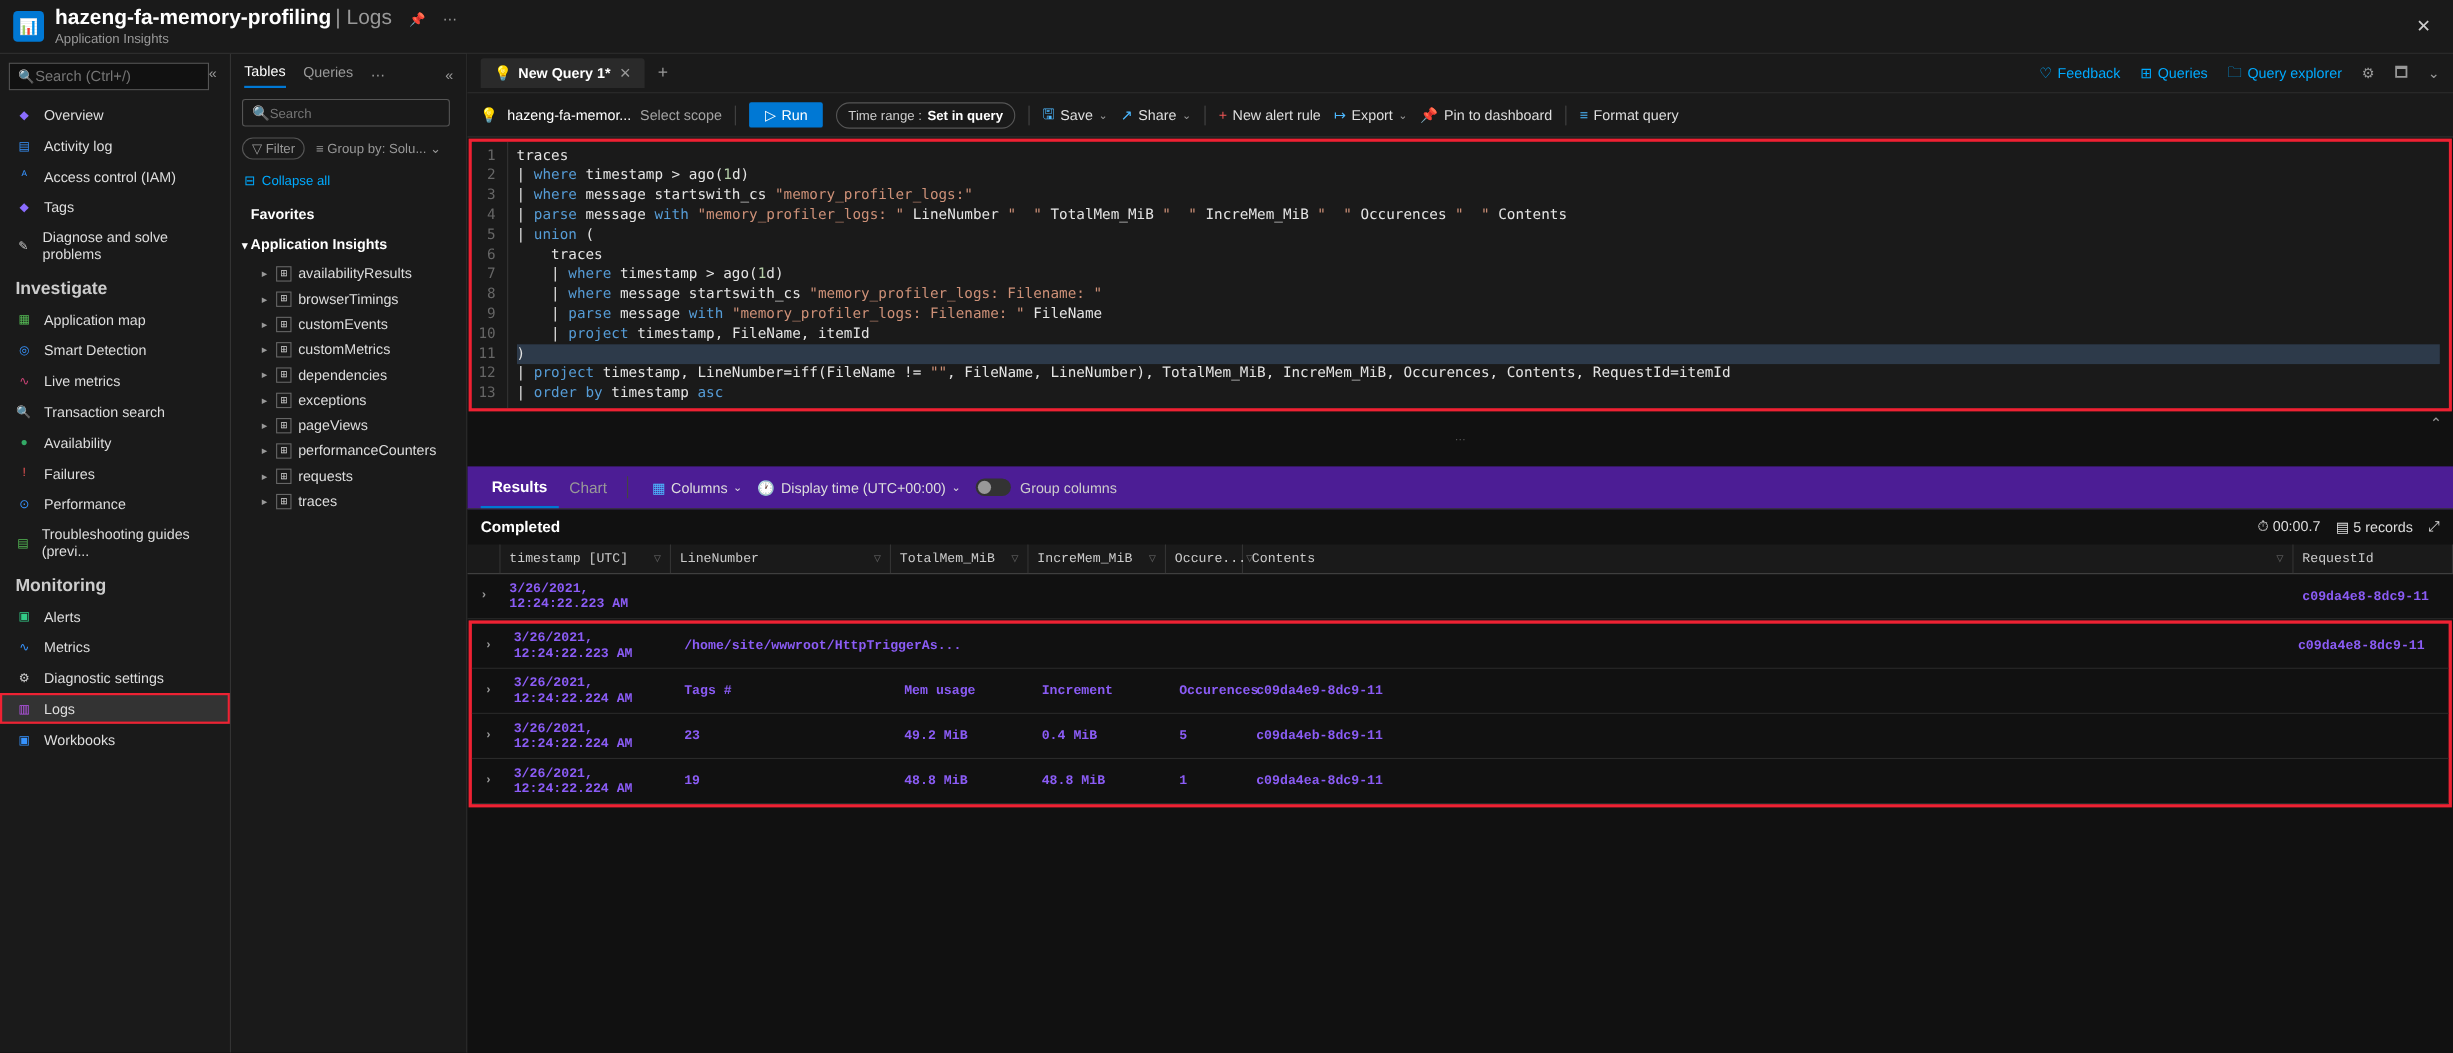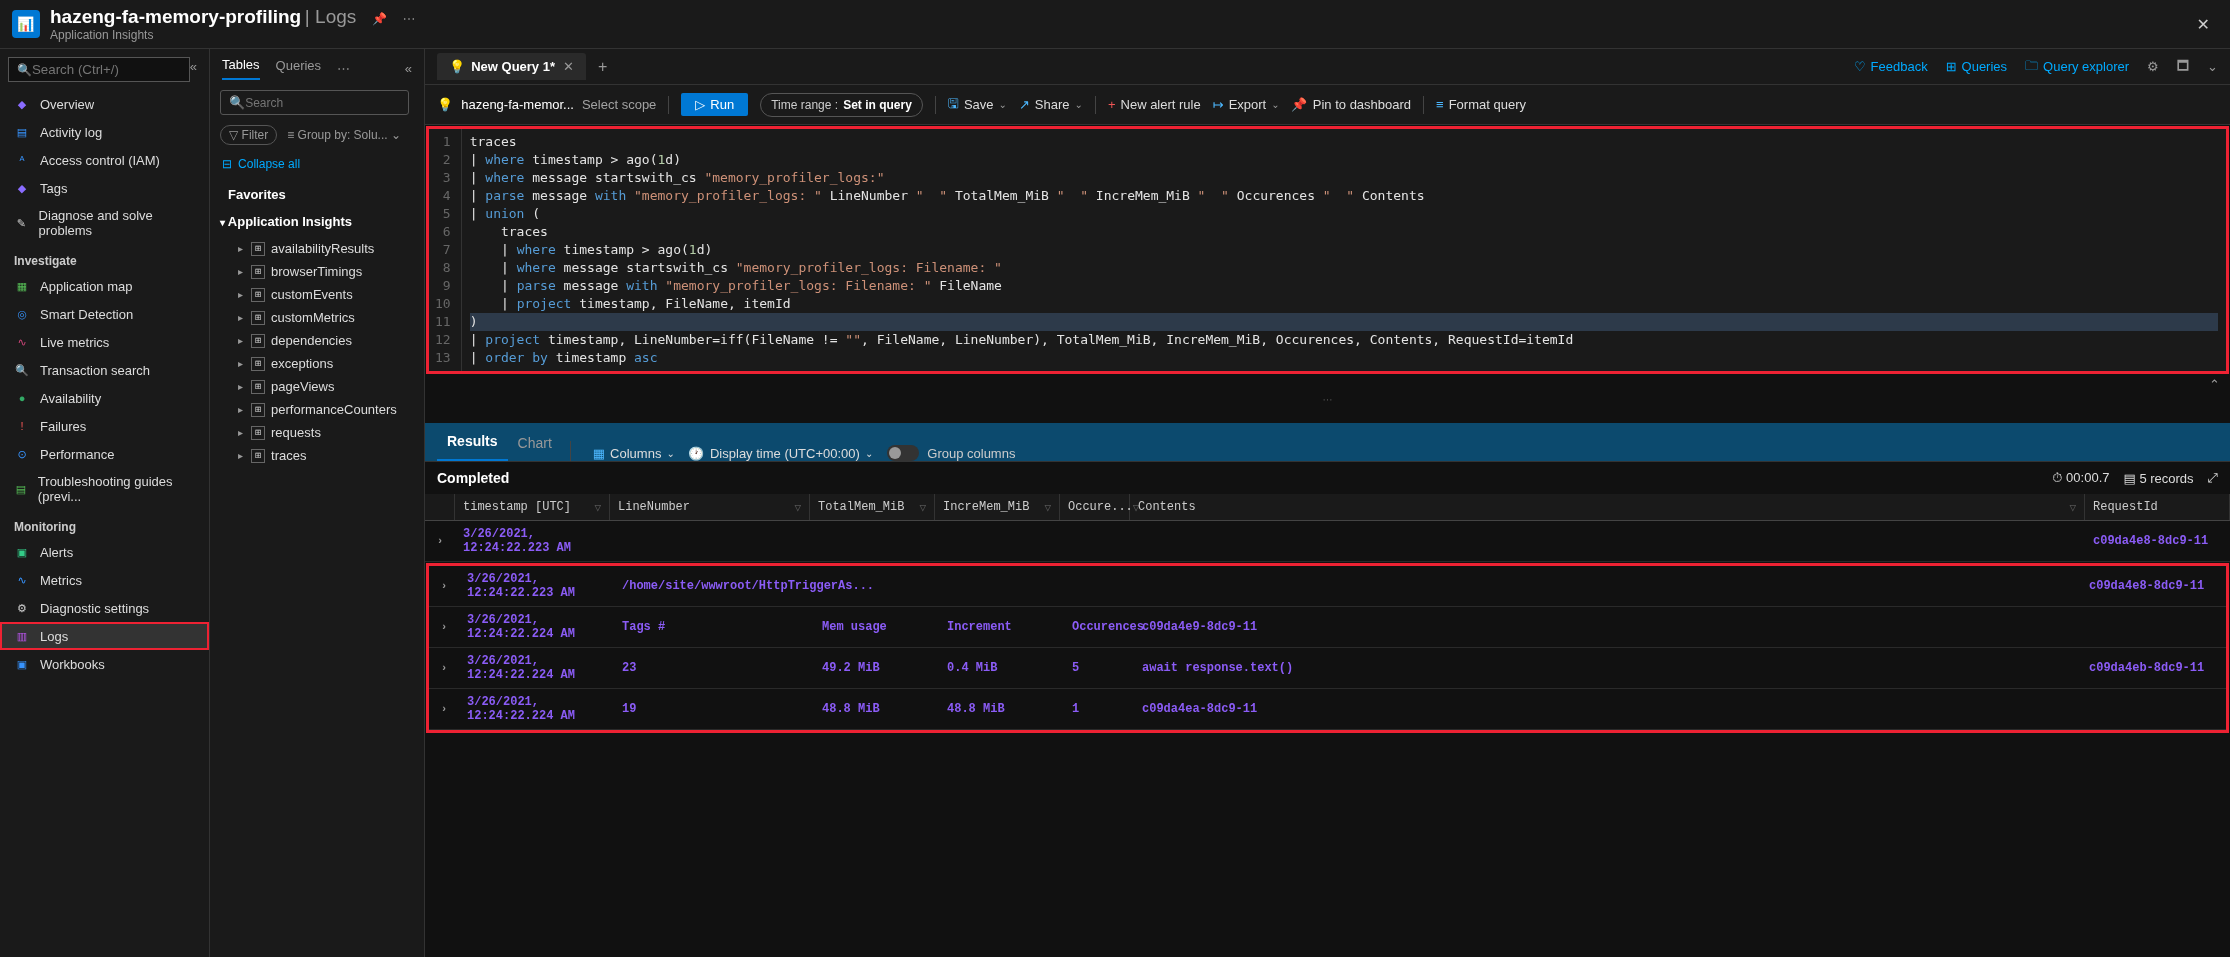--- a/index.html
+++ b/index.html
@@ -21,21 +21,21 @@
 
 
 .nav { width: 210px; background: #1a1a1a; border-right: 1px solid #333; overflow-y: auto; flex-shrink: 0; }
 .nav-search { margin: 8px; padding: 4px 8px; border: 1px solid #555; background: #111; color: #ccc; font-size: 12px; display: flex; align-items: center; }
 .nav-search input { background: none; border: none; color: #ccc; flex: 1; outline: none; }
 .nav-collapse { float: right; margin: 10px 12px 0 0; color: #999; cursor: pointer; }
 .nav-item { display: flex; align-items: center; padding: 6px 14px; cursor: pointer; color: #ddd; }
 .nav-item.active { background: #333; }
 .nav-item.hl { outline: 2px solid #e23; outline-offset: -2px; }
 .nav-icon { width: 16px; height: 16px; margin-right: 10px; display: inline-flex; align-items: center; justify-content: center; font-size: 11px; }
-.nav-group { padding: 10px 14px 4px; font-size: 12px; font-weight: 600; color: #ccc; }
+.nav-group { padding: 10px 14px 4px; font-size: 16px; font-weight: 600; color: #ccc; }
 
 
 .tbl-panel { width: 215px; background: #1a1a1a; border-right: 1px solid #333; flex-shrink: 0; display: flex; flex-direction: column; }
 .tbl-tabs { display: flex; align-items: center; padding: 8px 12px 0; }
 .tbl-tab { margin-right: 16px; padding-bottom: 6px; cursor: pointer; color: #999; }
 .tbl-tab.active { color: #fff; border-bottom: 2px solid #0078d4; }
 .tbl-dots { cursor: pointer; color: #999; }
 .tbl-coll { margin-left: auto; color: #999; cursor: pointer; }
 .tbl-search { margin: 10px 10px 6px; padding: 4px 8px; border: 1px solid #555; border-radius: 3px; display: flex; align-items: center; }
 .tbl-search input { background: none; border: none; color: #ccc; outline: none; flex: 1; font-size: 12px;}
@@ -82,21 +82,21 @@
 .gutter div { height: 18px; }
 .code { padding: 4px 8px; white-space: pre; flex: 1;}
 .code .ln { height: 18px; }
 .code .ln.hl { background: #2d3a4a; }
 .kw { color: #569cd6; }
 .str { color: #ce9178; }
 .num { color: #b5cea8; }
 .pl { color: #e4e4e4; }
 
 
-.res-head { display: flex; align-items: flex-end; border-bottom: 1px solid #333; padding: 0 12px; background: #0c4a6e; margin-top: 18px;}
+.res-head { display: flex; align-items: center; border-bottom: 1px solid #333; padding: 0 12px; background: #4c1d95; margin-top: 18px;}
 .res-tab { padding: 10px 10px; cursor: pointer; color: #999; font-size: 14px;}
 .res-tab.active { color: #fff; border-bottom: 2px solid #0078d4; font-weight: 600;}
 .res-ctrl { display: flex; align-items: center; gap: 14px; padding-left: 14px; font-size: 13px;}
 .res-ctrl .toggle { width: 32px; height: 16px; background: #333; border-radius: 8px; position: relative; cursor: pointer;}
 .res-ctrl .toggle::after { content: ""; position: absolute; width: 12px; height: 12px; background: #999; border-radius: 50%; top: 2px; left: 2px; }
 .res-status { display: flex; align-items: center; padding: 8px 12px; }
 .res-status-lbl { font-weight: 600; font-size: 14px; color: #fff;}
 .res-timing { margin-left: auto; display: flex; gap: 14px; align-items: center; color: #ddd; font-size: 13px;}
 .res-table { border: 3px solid #e23; margin: 1px; }
 .th, .td { padding: 6px 8px; font-size: 12px; display: flex; align-items: center; font-family: Liberation Mono, monospace; }
@@ -485,21 +485,20 @@
     <div class="td c-oc">Occurences</div>
     <div class="td c-rq">c09da4e9-8dc9-11</div>
           </div>
           <div class="trow">
     <div class="td exp">›</div>
     <div class="td c-ts">3/26/2021, 12:24:22.224 AM</div>
     <div class="td c-ln">23</div>
     <div class="td c-tm">49.2 MiB</div>
     <div class="td c-im">0.4 MiB</div>
     <div class="td c-oc">5</div>
-    <div class="td c-ct">await response.text()</div>
     <div class="td c-rq">c09da4eb-8dc9-11</div>
           </div>
           <div class="trow">
     <div class="td exp">›</div>
     <div class="td c-ts">3/26/2021, 12:24:22.224 AM</div>
     <div class="td c-ln">19</div>
     <div class="td c-tm">48.8 MiB</div>
     <div class="td c-im">48.8 MiB</div>
     <div class="td c-oc">1</div>
     <div class="td c-rq">c09da4ea-8dc9-11</div>

